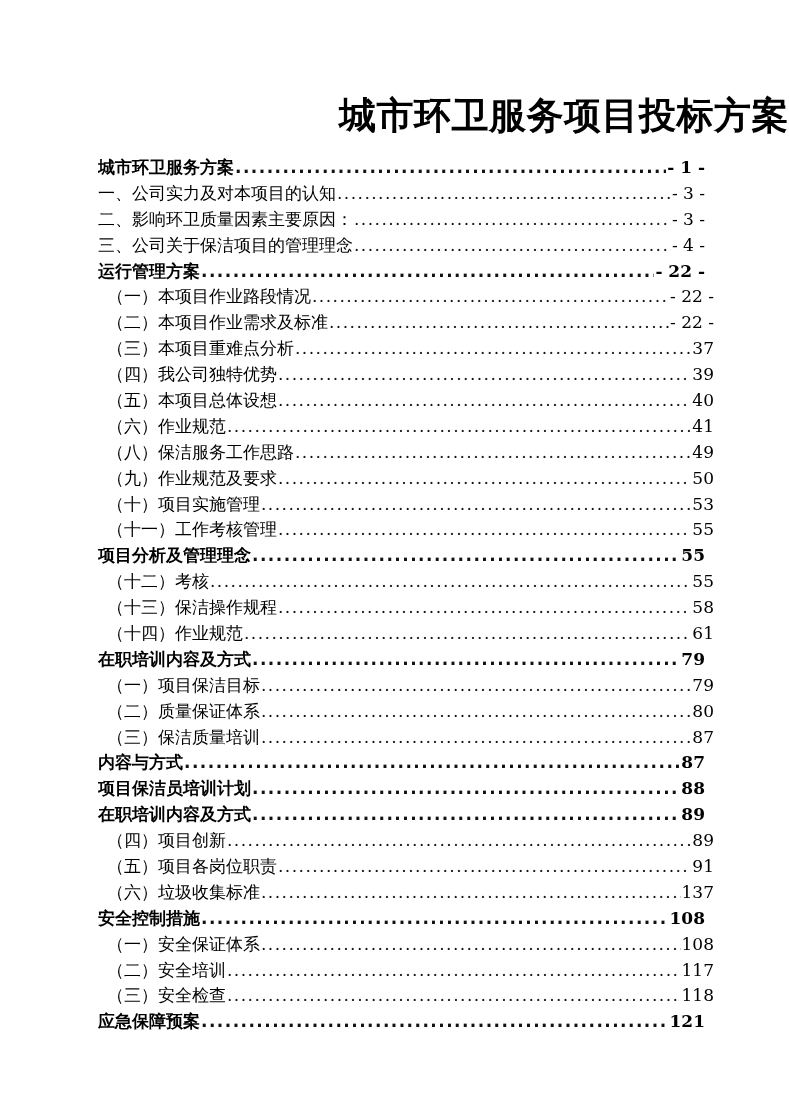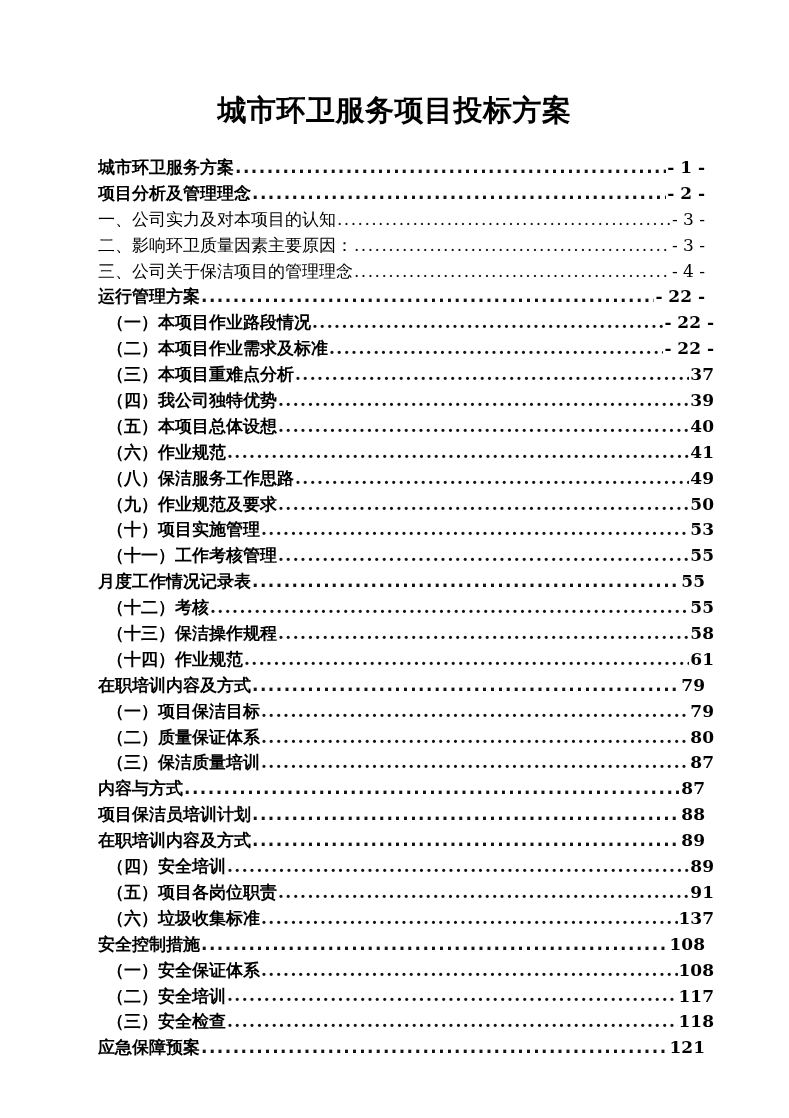--- a/index.html
+++ b/index.html
@@ -25,40 +25,40 @@
     width: 789px;
     height: 1118px;
   }
 
   
   .doc-title {
     position: absolute;
     left: 0;
     top: 72px;
     width: 789px;
-    text-align: center;
+    text-align: right;
     font-family: "DejaVu Sans", "Liberation Sans", sans-serif;
     font-weight: bold;
-    font-size: 29px;
+    font-size: 37px;
     line-height: 38px;
     letter-spacing: 0.5px;
     white-space: nowrap;
   }
 
   
   .toc {
     position: absolute;
     left: 98px;
     top: 155px;
     width: 607px;
   }
 
   .toc-entry {
     display: flex;
-    align-items: flex-start;
+    align-items: flex-end;
     width: 100%;
     height: 25.9px;
     font-size: 17px;
     line-height: 25.9px;
     white-space: nowrap;
     overflow: hidden;
   }
 
   .toc-entry .lbl {
     flex: 0 0 auto;
@@ -106,41 +106,36 @@
 
   
   .toc-entry.lvl2 {
     padding-left: 0;
     font-weight: normal;
   }
 
   
   .toc-entry.lvl3 {
     padding-left: 9px;
-    font-weight: bold;
+    font-weight: normal;
   }
 </style>
 </head>
 <body>
 
 <div class="page">
 
   <h1 class="doc-title">城市环卫服务项目投标方案</h1>
 
   <div class="toc" id="toc-list">
       <div class="toc-entry lvl1">
         <span class="lbl">城市环卫服务方案</span>
         <span class="leader"></span>
         <span class="pg">- 1 -</span>
       </div>
-      <div class="toc-entry lvl1">
-        <span class="lbl">项目分析及管理理念</span>
-        <span class="leader"></span>
-        <span class="pg">- 2 -</span>
-      </div>
       <div class="toc-entry lvl2">
         <span class="lbl">一、公司实力及对本项目的认知</span>
         <span class="leader"></span>
         <span class="pg">- 3 -</span>
       </div>
       <div class="toc-entry lvl2">
         <span class="lbl">二、影响环卫质量因素主要原因： </span>
         <span class="leader"></span>
         <span class="pg">- 3 -</span>
       </div>
@@ -198,21 +193,21 @@
         <span class="lbl">（十）项目实施管理</span>
         <span class="leader"></span>
         <span class="pg">53</span>
       </div>
       <div class="toc-entry lvl3">
         <span class="lbl">（十一）工作考核管理</span>
         <span class="leader"></span>
         <span class="pg">55</span>
       </div>
       <div class="toc-entry lvl1">
-        <span class="lbl">月度工作情况记录表</span>
+        <span class="lbl">项目分析及管理理念</span>
         <span class="leader"></span>
         <span class="pg">55</span>
       </div>
       <div class="toc-entry lvl3">
         <span class="lbl">（十二）考核</span>
         <span class="leader"></span>
         <span class="pg">55</span>
       </div>
       <div class="toc-entry lvl3">
         <span class="lbl">（十三）保洁操作规程</span>
@@ -253,21 +248,21 @@
         <span class="lbl">项目保洁员培训计划</span>
         <span class="leader"></span>
         <span class="pg">88</span>
       </div>
       <div class="toc-entry lvl1">
         <span class="lbl">在职培训内容及方式</span>
         <span class="leader"></span>
         <span class="pg">89</span>
       </div>
       <div class="toc-entry lvl3">
-        <span class="lbl">（四）安全培训</span>
+        <span class="lbl">（四）项目创新</span>
         <span class="leader"></span>
         <span class="pg">89</span>
       </div>
       <div class="toc-entry lvl3">
         <span class="lbl">（五）项目各岗位职责</span>
         <span class="leader"></span>
         <span class="pg">91</span>
       </div>
       <div class="toc-entry lvl3">
         <span class="lbl">（六）垃圾收集标准</span>

